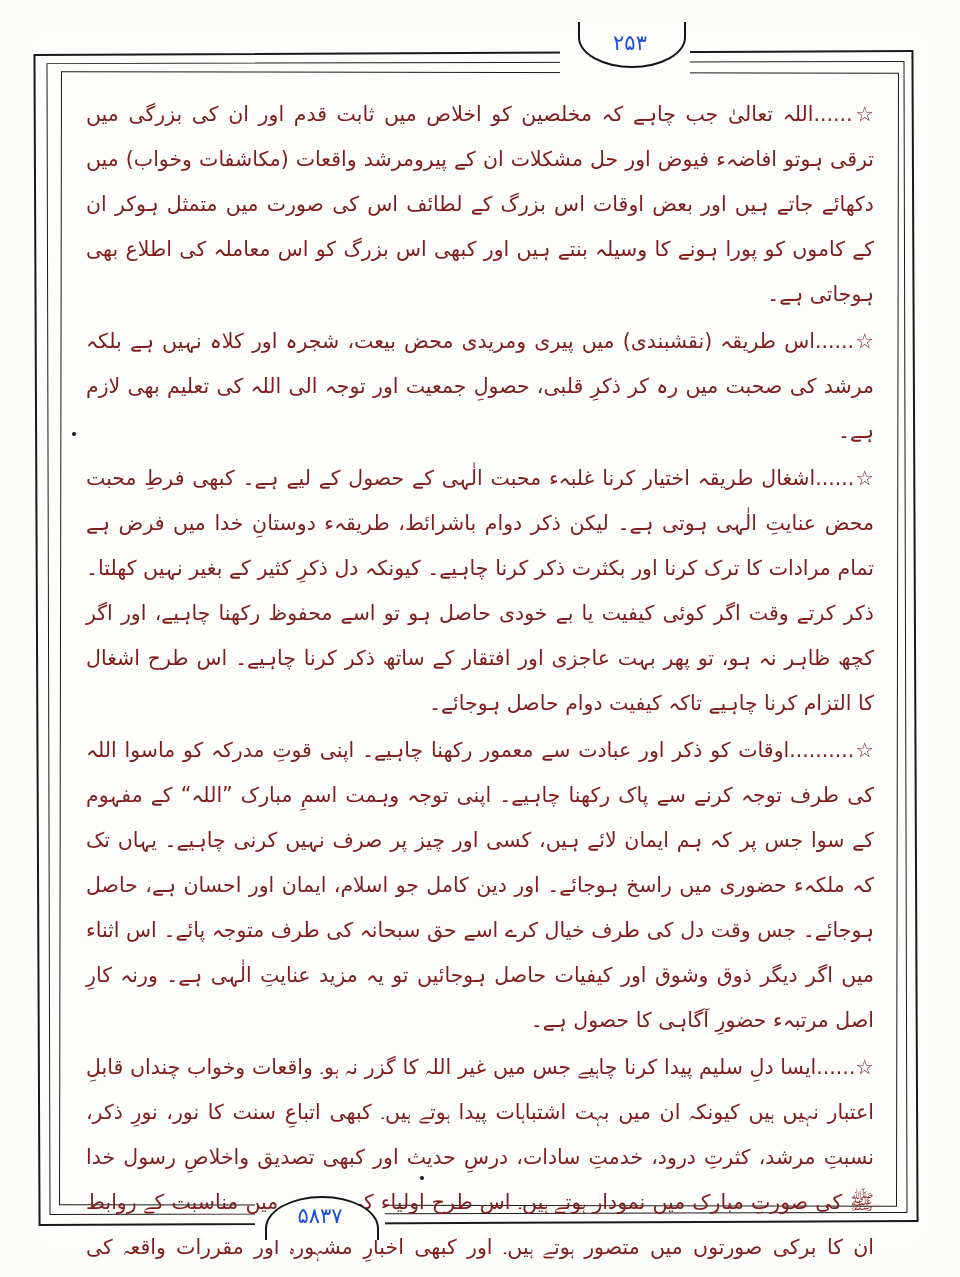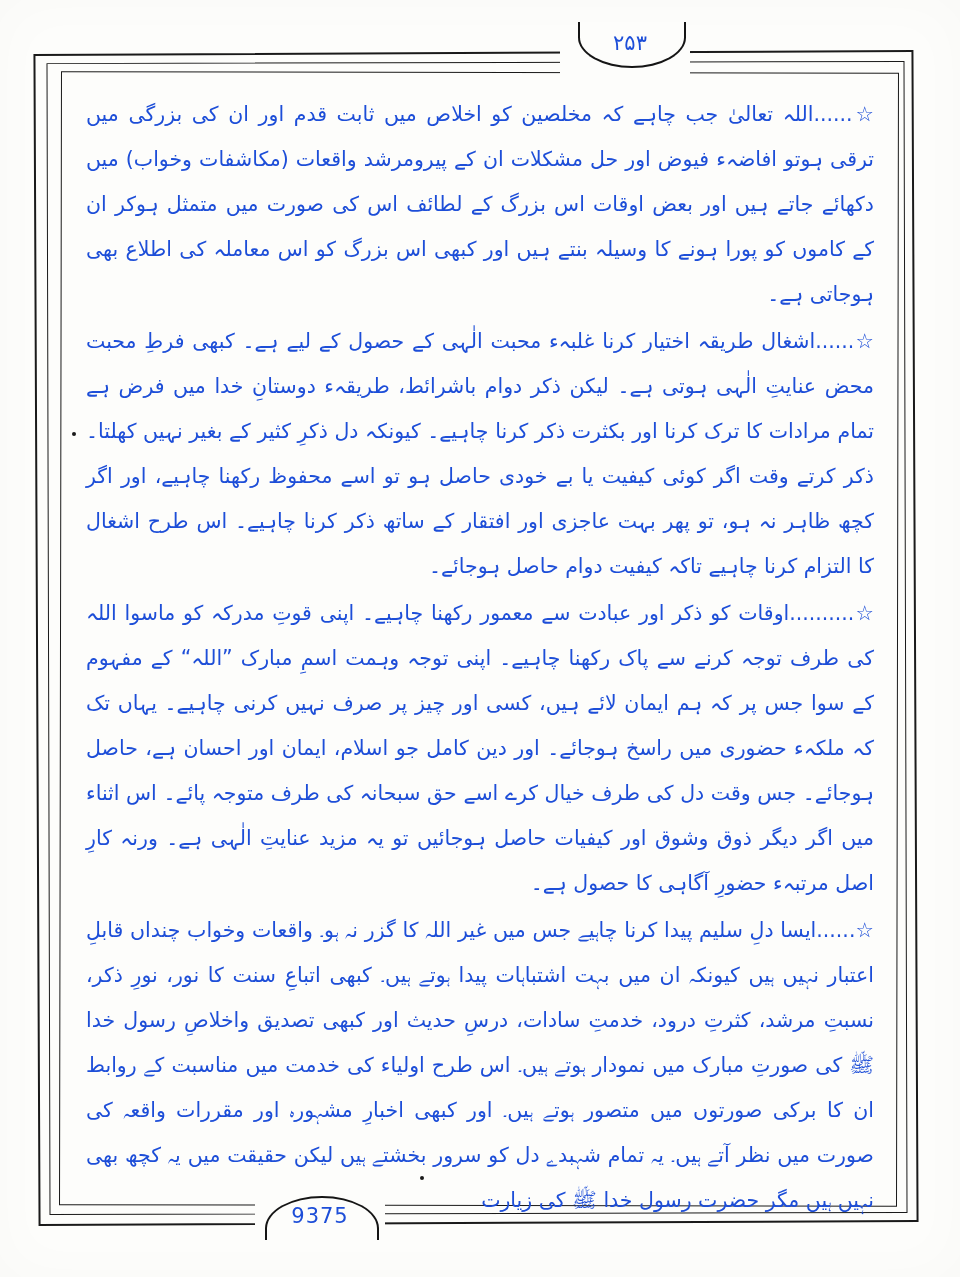--- a/index.html
+++ b/index.html
@@ -122,21 +122,21 @@
   
   .text-block {
     position: absolute;
     left: 86px;
     top: 92px;
     width: 788px;
     height: 1080px;
     direction: rtl;
     text-align: justify;
     text-justify: inter-word;
-    color: #1d4ed8;
+    color: #7f1d1d;
     font-size: 20.5px;
     line-height: 45px;
     font-family: "DejaVu Sans", sans-serif;
     z-index: 3;
   }
   .para {
     margin: 0 0 2px 0;
     text-indent: 0;
   }
 
@@ -168,26 +168,27 @@
   <div class="frame-mask mask-top"></div>
   <div class="frame-mask mask-bottom"></div>
 
   <div class="badge badge-top">
     <div class="badge-shape"></div>
     <span>۲۵۳</span>
   </div>
 
   <div class="badge badge-bottom">
     <div class="badge-shape badge-shape-up"></div>
-    <span>9375</span>
+    <span>۵۸۳۷</span>
   </div>
 
   <div class="side-dot"></div>
   <div class="side-dot side-dot-2"></div>
 
   <div class="text-block">
     <p class="para">☆......اللہ تعالیٰ جب چاہے کہ مخلصین کو اخلاص میں ثابت قدم اور ان کی بزرگی میں ترقی ہوتو افاضہء فیوض اور حل مشکلات ان کے پیرومرشد واقعات (مکاشفات وخواب) میں دکھائے جاتے ہیں اور بعض اوقات اس بزرگ کے لطائف اس کی صورت میں متمثل ہوکر ان کے کاموں کو پورا ہونے کا وسیلہ بنتے ہیں اور کبھی اس بزرگ کو اس معاملہ کی اطلاع بھی ہوجاتی ہے۔</p>
+    <p class="para">☆......اس طریقہ (نقشبندی) میں پیری ومریدی محض بیعت، شجرہ اور کلاہ نہیں ہے بلکہ مرشد کی صحبت میں رہ کر ذکرِ قلبی، حصولِ جمعیت اور توجہ الی اللہ کی تعلیم بھی لازم ہے۔</p>
     <p class="para">☆......اشغال طریقہ اختیار کرنا غلبہء محبت الٰہی کے حصول کے لیے ہے۔ کبھی فرطِ محبت محض عنایتِ الٰہی ہوتی ہے۔ لیکن ذکر دوام باشرائط، طریقہء دوستانِ خدا میں فرض ہے تمام مرادات کا ترک کرنا اور بکثرت ذکر کرنا چاہیے۔ کیونکہ دل ذکرِ کثیر کے بغیر نہیں کھلتا۔ ذکر کرتے وقت اگر کوئی کیفیت یا بے خودی حاصل ہو تو اسے محفوظ رکھنا چاہیے، اور اگر کچھ ظاہر نہ ہو، تو پھر بہت عاجزی اور افتقار کے ساتھ ذکر کرنا چاہیے۔ اس طرح اشغال کا التزام کرنا چاہیے تاکہ کیفیت دوام حاصل ہوجائے۔</p>
     <p class="para">☆..........اوقات کو ذکر اور عبادت سے معمور رکھنا چاہیے۔ اپنی قوتِ مدرکہ کو ماسوا اللہ کی طرف توجہ کرنے سے پاک رکھنا چاہیے۔ اپنی توجہ وہمت اسمِ مبارک ”اللہ“ کے مفہوم کے سوا جس پر کہ ہم ایمان لائے ہیں، کسی اور چیز پر صرف نہیں کرنی چاہیے۔ یہاں تک کہ ملکہء حضوری میں راسخ ہوجائے۔ اور دین کامل جو اسلام، ایمان اور احسان ہے، حاصل ہوجائے۔ جس وقت دل کی طرف خیال کرے اسے حق سبحانہ کی طرف متوجہ پائے۔ اس اثناء میں اگر دیگر ذوق وشوق اور کیفیات حاصل ہوجائیں تو یہ مزید عنایتِ الٰہی ہے۔ ورنہ کارِ اصل مرتبہء حضورِ آگاہی کا حصول ہے۔</p>
     <p class="para">☆......ایسا دلِ سلیم پیدا کرنا چاہیے جس میں غیر اللہ کا گزر نہ ہو۔ واقعات وخواب چنداں قابلِ اعتبار نہیں ہیں کیونکہ ان میں بہت اشتباہات پیدا ہوتے ہیں۔ کبھی اتباعِ سنت کا نور، نورِ ذکر، نسبتِ مرشد، کثرتِ درود، خدمتِ سادات، درسِ حدیث اور کبھی تصدیق واخلاصِ رسول خدا ﷺ کی صورتِ مبارک میں نمودار ہوتے ہیں۔ اس طرح اولیاء کی خدمت میں مناسبت کے روابط ان کا برکی صورتوں میں متصور ہوتے ہیں۔ اور کبھی اخبارِ مشہورہ اور مقررات واقعہ کی صورت میں نظر آتے ہیں۔ یہ تمام شہبدے دل کو سرور بخشتے ہیں لیکن حقیقت میں یہ کچھ بھی نہیں ہیں مگر حضرت رسول خدا ﷺ کی زیارت</p>
   </div>
 
 </div>
 
 </body></html>

